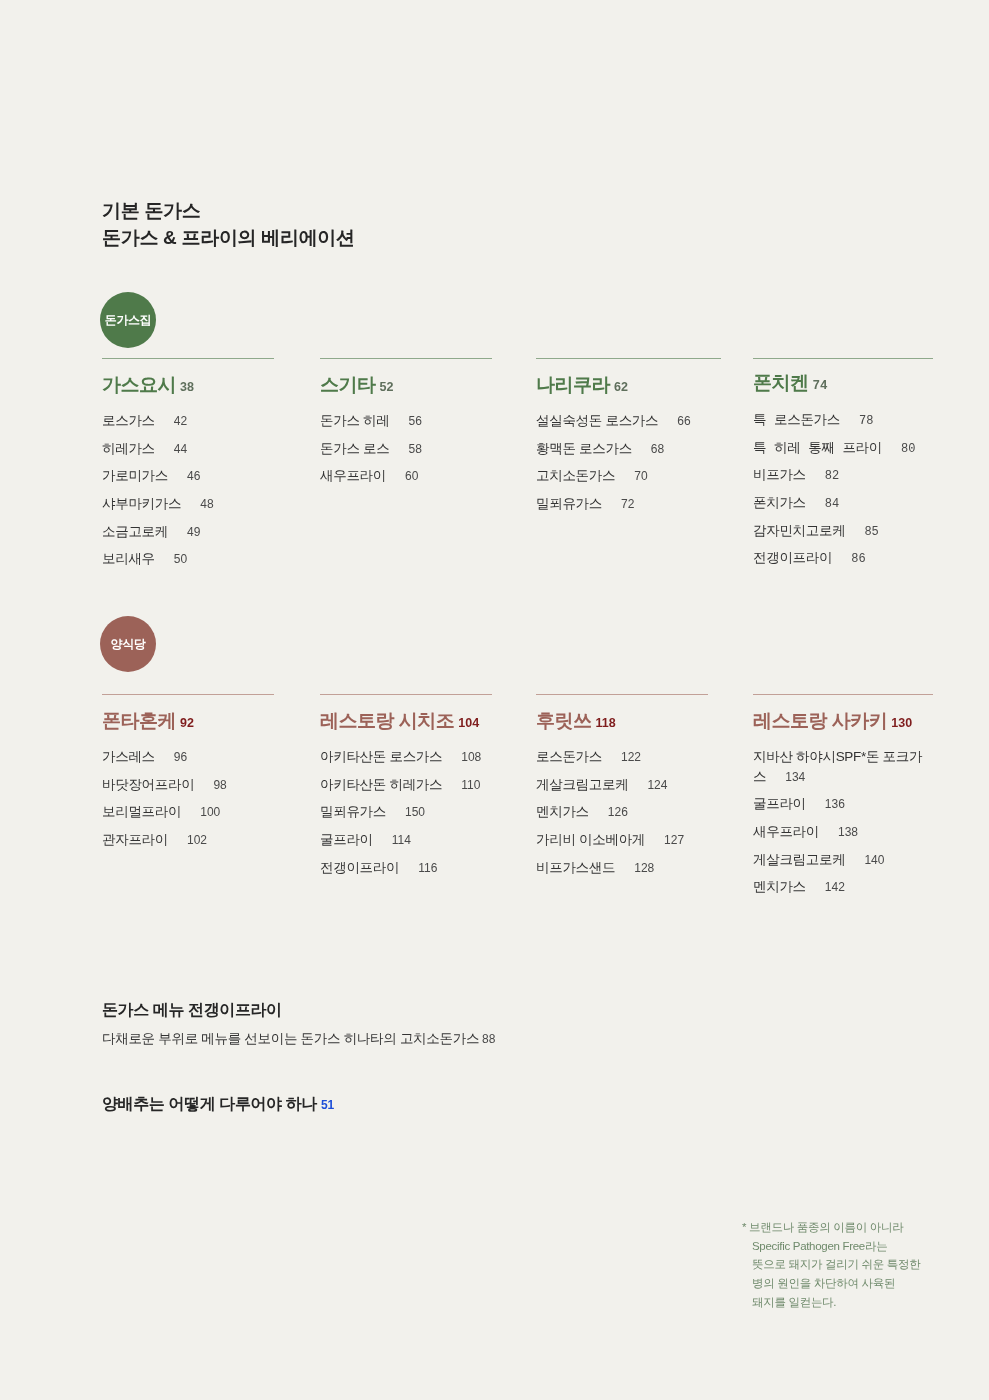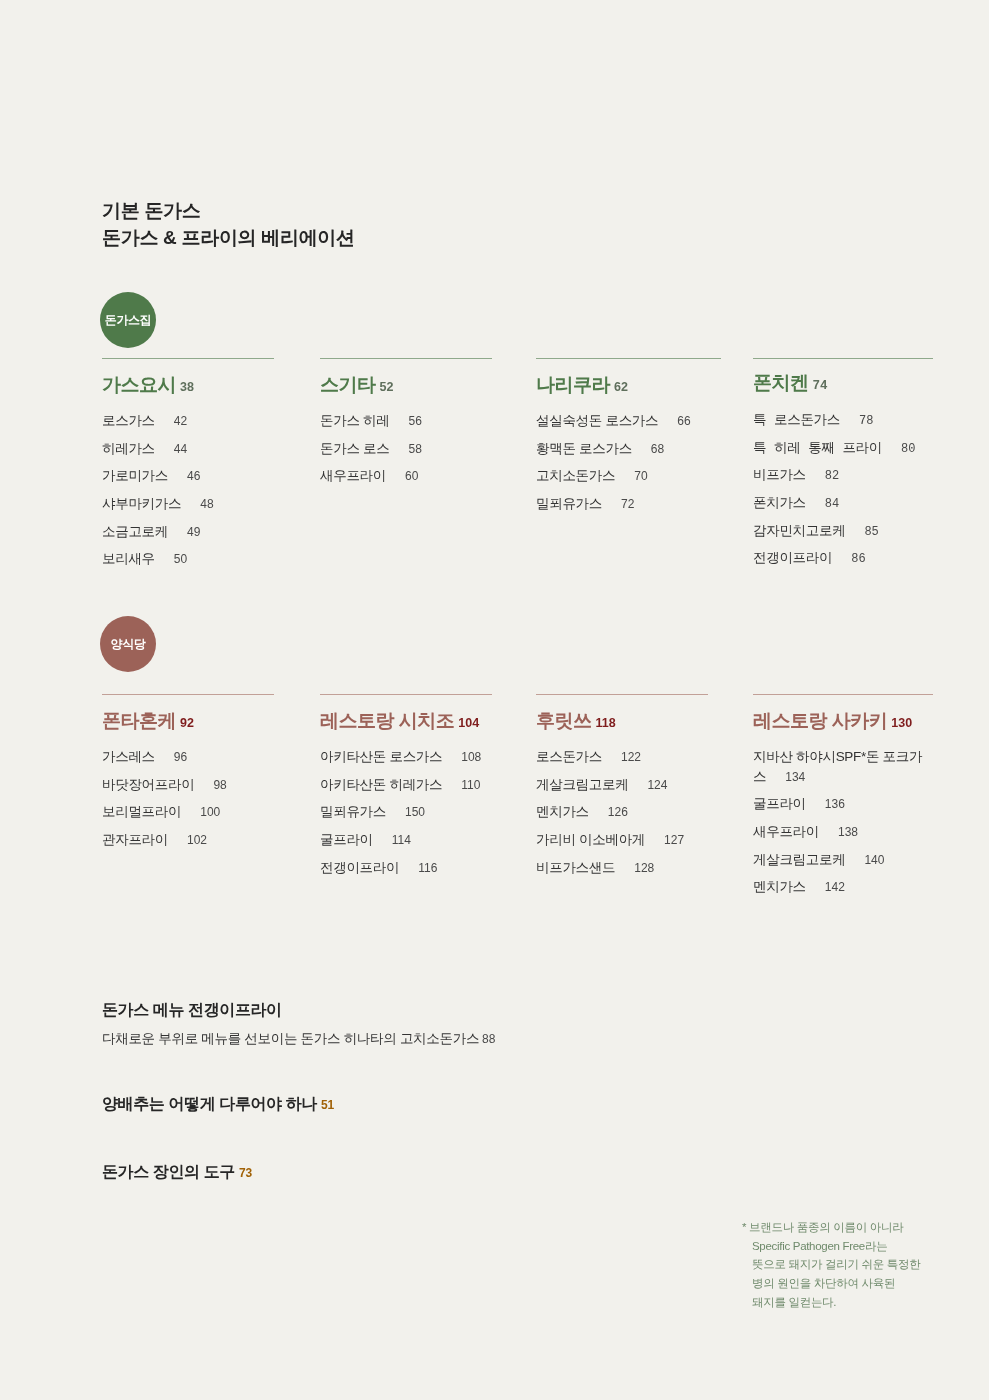--- a/index.html
+++ b/index.html
@@ -128,21 +128,21 @@
   .feature .f-title {
     font-size: 16px;
     font-weight: bold;
     color: #262626;
     letter-spacing: -0.4px;
     margin-bottom: 9px;
   }
   .feature .f-title .pg {
     font-size: 12px;
     font-weight: bold;
-    color: #a16207;
+    color: #1d4ed8;
     margin-left: 4px;
     letter-spacing: 0;
     text-align: center;
   }
   .feature .f-sub {
     font-size: 13.5px;
     color: #333333;
     letter-spacing: -0.3px;
   }
   .feature .f-sub .pg {
@@ -279,23 +279,20 @@
 
   <div class="feature f1">
     <div class="f-title">돈가스 메뉴 전갱이프라이</div>
     <div class="f-sub"><span>다채로운 부위로 메뉴를 선보이는 돈가스 히나타의 고치소돈가스</span><span class="pg">88</span></div>
   </div>
 
   <div class="feature f2">
     <div class="f-title"><span>양배추는 어떻게 다루어야 하나</span><span class="pg">51</span></div>
   </div>
 
-  <div class="feature f3">
-    <div class="f-title"><span>돈가스 장인의 도구</span><span class="pg">73</span></div>
-  </div>
 
   <div class="footnote">
     <span class="fn-line">* 브랜드나 품종의 이름이 아니라</span>
     <span class="fn-line indent">Specific Pathogen Free라는</span>
     <span class="fn-line indent">뜻으로 돼지가 걸리기 쉬운 특정한</span>
     <span class="fn-line indent">병의 원인을 차단하여 사육된</span>
     <span class="fn-line indent">돼지를 일컫는다.</span>
   </div>
 
 </div>

